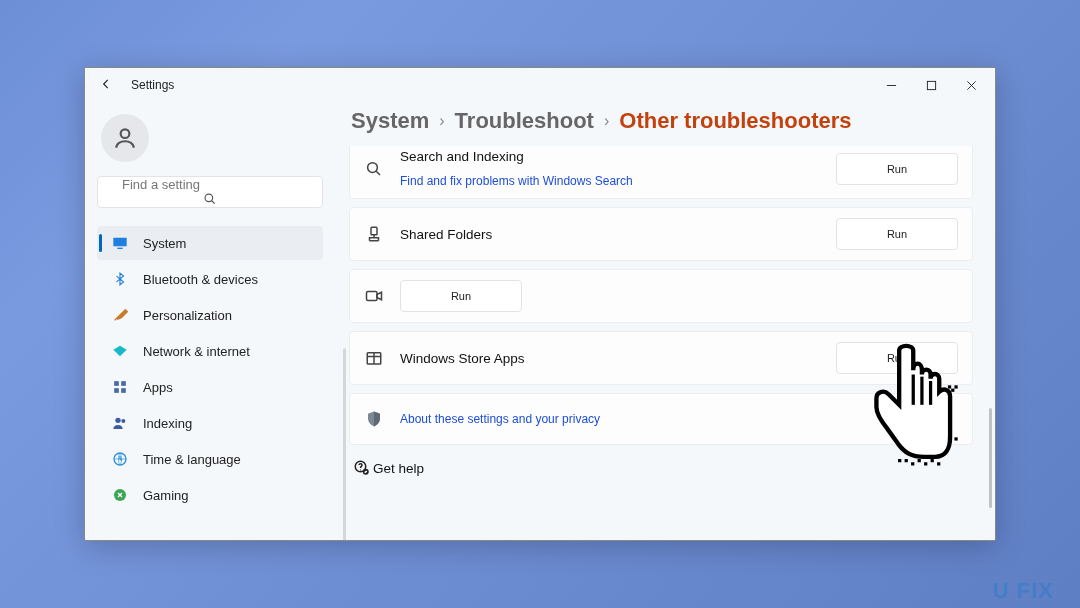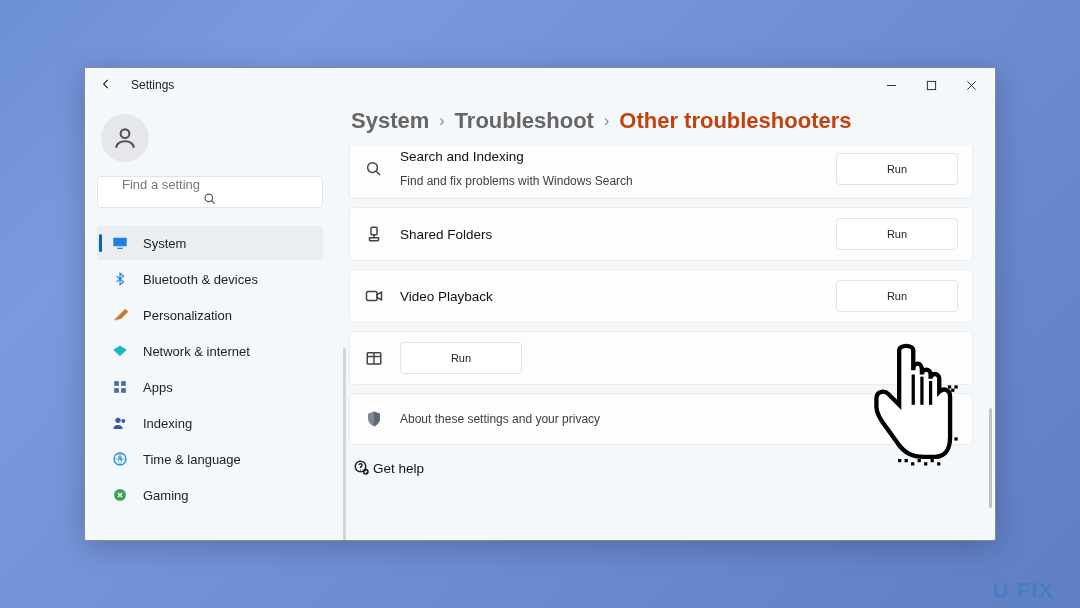--- a/index.html
+++ b/index.html
@@ -70,21 +70,21 @@
   .breadcrumb .sep { color:#888; font-size:16px; font-weight:400; }
   .cards { display:flex; flex-direction:column; gap:8px; overflow:hidden; }
   .card {
     background:#fdfdfe; border:1px solid #ecedef; border-radius:4px;
     display:flex; align-items:center; padding:10px 14px; gap:16px;
     min-height:52px;
   }
   .card .cicon { width:20px; height:20px; display:flex; align-items:center; justify-content:center; color:#444;}
   .card .ctext { flex:1; display:flex; flex-direction:column; gap:10px; }
   .card .ctitle { font-size:13.5px; color:#111; }
-  .card .csub { font-size:12px; color:#404040; }
+  .card .csub { font-size:12px; color:#1d4ed8; }
   .runbtn {
     width:122px; height:32px; background:#fff; border:1px solid #e1e3e6; border-radius:4px;
     display:flex; align-items:center; justify-content:center;
     font-size:11px; color:#222;
   }
   .gethelp { display:flex; align-items:center; gap:2px; padding: 14px 2px 0 4px; font-size:13.5px; color:#111;}
   .gethelp .hicon { width:18px; height:18px; display:flex; align-items:center; justify-content:center;}
   .watermark {
     position:absolute; right:26px; bottom:4px; font-size:22px; font-weight:700;
     color:rgba(36,120,200,.45); letter-spacing:1px;
@@ -289,36 +289,36 @@
             </div>
         </div>
 
         <div class="card">
           <span class="cicon">
             <svg width="20" height="18" viewBox="0 0 24 24" fill="none" stroke="#444" stroke-width="2">
                 <rect x="2" y="6" width="14" height="12" rx="2"></rect>
                 <path d="M16 10l6-3v10l-6-3z"></path>
               </svg>
           </span>
-          <div class="ctext">
-            <span class="ctitle">Video Playback</span>
-          </div>
           <div class="runbtn">
               <span>Run</span>
             </div>
         </div>
 
         <div class="card">
           <span class="cicon">
             <svg width="18" height="18" viewBox="0 0 24 24" fill="none" stroke="#444" stroke-width="2">
                 <rect x="3" y="5" width="18" height="15" rx="1"></rect>
                 <line x1="3" y1="10" x2="21" y2="10"></line>
                 <line x1="12" y1="5" x2="12" y2="20"></line>
               </svg>
           </span>
+          <div class="ctext">
+            <span class="ctitle">Windows Store Apps</span>
+          </div>
           <div class="runbtn">
               <span>Run</span>
             </div>
         </div>
 
         <div class="card">
           <span class="cicon">
             <svg width="18" height="20" viewBox="0 0 24 24" fill="#7e8894">
                 <path d="M12 2l8 3v6c0 5-3.5 9-8 11-4.5-2-8-6-8-11V5l8-3z"></path>
                 <path d="M12 2l8 3v6c0 5-3.5 9-8 11V2z" fill="#5f6974"></path>

